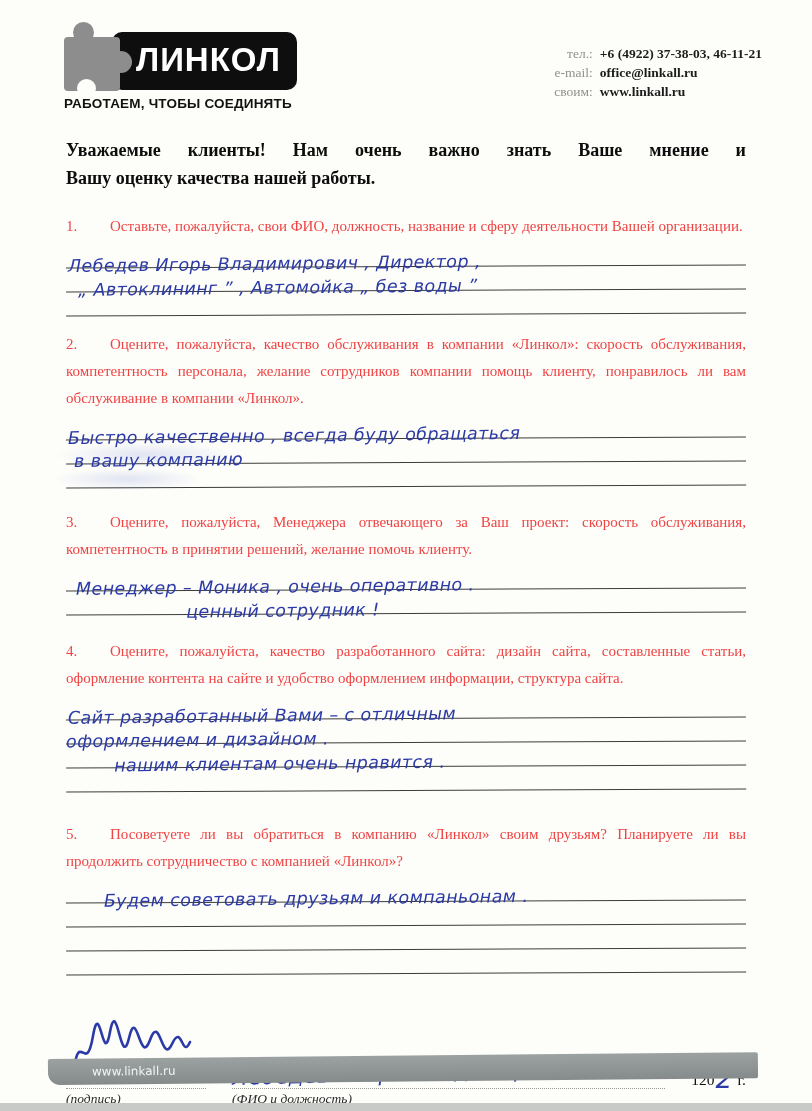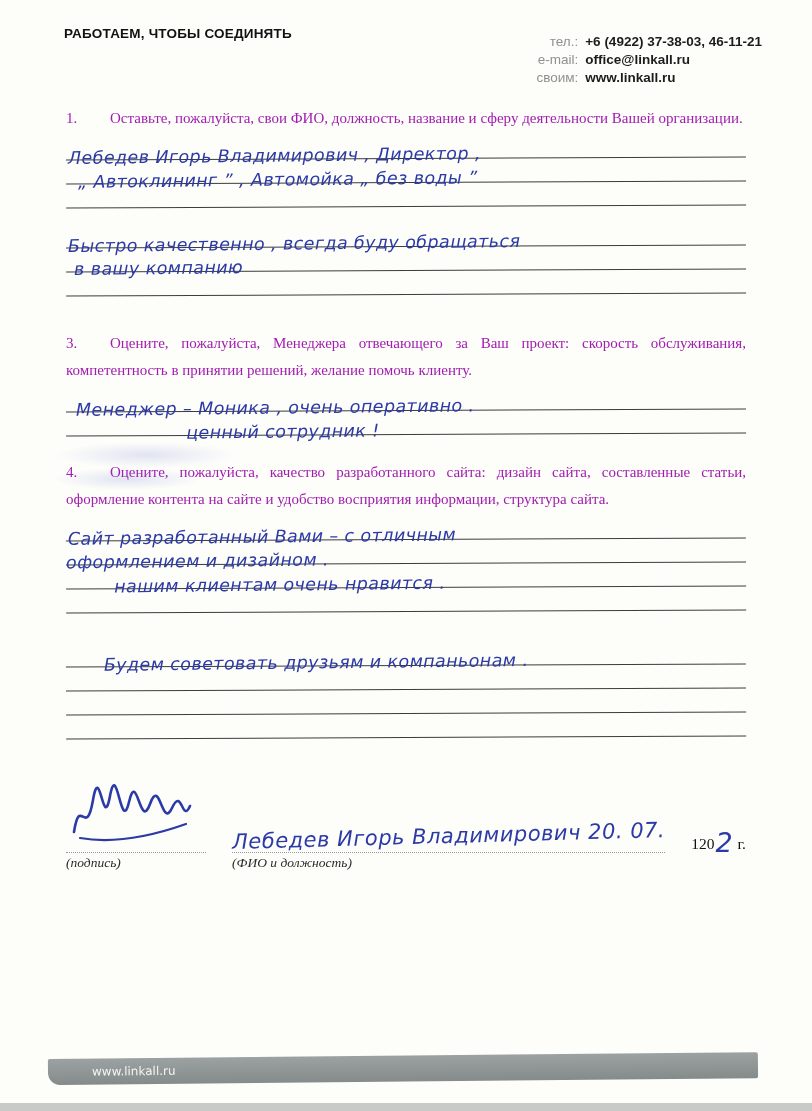--- a/index.html
+++ b/index.html
@@ -21,37 +21,37 @@
     border-radius:50%;background:#8d8d8d;z-index:3;}
   .puzzle .hole-bottom{position:absolute;bottom:-7px;left:13px;width:19px;height:19px;
     border-radius:50%;background:#fdfdfa;}
   .brand-box{position:relative;background:#0e0e0e;color:#fff;border-radius:10px;
     font-family:"Liberation Sans", sans-serif;font-weight:bold;font-size:33px;
     letter-spacing:1px;padding:9px 16px 11px 24px;margin-left:-8px;z-index:1;}
   .brand-box .notch{position:absolute;left:-9px;bottom:8px;width:17px;height:17px;
     border-radius:50%;background:#fdfdfa;}
   .tagline{font-family:"Liberation Sans", sans-serif;font-weight:bold;
     font-size:13.5px;letter-spacing:.2px;color:#111;}
-  .contact{margin-top:8px;font-family:Liberation Sans, sans-serif;font-size:13.5px;
+  .contact{margin-top:20px;font-family:Liberation Serif, serif;font-size:13.5px;
     display:grid;grid-template-columns:auto auto;column-gap:7px;row-gap:3px;}
   .contact .lbl{color:#909090;text-align:right;}
   .contact .val{color:#1c1c1c;font-weight:600;}
   
   .content{padding:0 66px 0 66px;}
   .intro{margin-top:26px;font-weight:bold;font-size:18px;line-height:1.55;color:#0d0d0d;}
   .intro .l1{text-align:justify;text-align-last:justify;}
   .q-section{margin-top:0;}
-  .q{font-size:15px;line-height:1.8;text-align:justify;margin:0;color:#a21caf;}
+  .q{font-size:15px;line-height:1.8;text-align:justify;margin:0;color:#ef4444;}
   .qnum{display:inline-block;width:44px;}
   .rules{margin-top:3px;transform:rotate(-0.25deg);}
   .rule{height:23px;border-bottom:1.6px solid #3d3d3d;position:relative;}
   .hand{position:absolute;bottom:-7px;font-family:"DejaVu Sans", cursive;
     font-style:italic;color:#2b3aa6;font-size:17.5px;letter-spacing:.4px;
     white-space:nowrap;transform:rotate(-0.4deg);}
-  .mt20{margin-top:20px;} .mt16{margin-top:16px;} .mt22{margin-top:35px;}
+  .mt20{margin-top:20px;} .mt16{margin-top:16px;} .mt22{margin-top:22px;}
   .mt24{margin-top:24px;} .mt30{margin-top:30px;}
   .smudge{position:absolute;border-radius:50%;opacity:.16;
     background:radial-gradient(closest-side,#4a63c8,rgba(74,99,200,0));}
   
   .sig-row{display:flex;align-items:flex-end;gap:26px;margin-top:46px;}
   .sig-block{width:160px;}
   .sig-draw{border-bottom:1px dotted #9a9a9a;padding-bottom:2px;}
   .caption{font-style:italic;font-size:13.5px;color:#2a2a2a;margin-top:2px;}
   .name-block{flex:1;}
   .name-draw{border-bottom:1px dotted #9a9a9a;padding-bottom:4px;}
@@ -69,51 +69,67 @@
     color:#f3f5f4;line-height:26px;padding-left:44px;}
   .scan-strip{position:absolute;left:0;right:0;bottom:0;height:8px;background:#c7cac7;}
 </style>
 </head>
 <body>
 
 <div class="page">
 
   <div class="header">
     <div class="logo-col">
+      <div class="logo-mark">
+        <div class="puzzle">
+          <span class="knob-top"></span>
+          <span class="knob-right"></span>
+          <span class="hole-bottom"></span>
+        </div>
+        <div class="brand-box">
+          <span class="notch"></span>
+          <span>ЛИНКОЛ</span>
+        </div>
+      </div>
       <div class="tagline">РАБОТАЕМ, ЧТОБЫ СОЕДИНЯТЬ</div>
     </div>
     <div class="contact">
       <span class="lbl">тел.:</span>
       <span class="val">+6 (4922) 37-38-03, 46-11-21</span>
       <span class="lbl">e-mail:</span>
       <span class="val">office@linkall.ru</span>
       <span class="lbl">своим:</span>
       <span class="val">www.linkall.ru</span>
     </div>
   </div>
 
   <div class="content">
 
+    <div class="intro">
+      <div class="l1">Уважаемые клиенты! Нам очень важно знать Ваше мнение и</div>
+      <div class="l2">Вашу оценку качества нашей работы.</div>
+    </div>
 
     <div class="q-section mt20">
       <p class="q"><span class="qnum">1.</span><span>Оставьте, пожалуйста, свои ФИО, должность, название и сферу деятельности Вашей организации.</span></p>
       <div class="rules">
         <div class="rule">
             <span class="hand" style="left:2px">Лебедев  Игорь  Владимирович ,  Директор ,</span>
           </div>
         <div class="rule">
             <span class="hand" style="left:12px">„ Автоклининг ” ,   Автомойка  „ без  воды ”</span>
           </div>
         <div class="rule">
             <span class="hand"></span>
           </div>
       </div>
     </div>
 
     <div class="q-section mt16">
+      <p class="q"><span class="qnum">2.</span><span>Оцените, пожалуйста, качество обслуживания в компании «Линкол»: скорость обслуживания, компетентность персонала, желание сотрудников компании помощь клиенту, понравилось ли вам обслуживание в компании «Линкол».</span></p>
       <div class="rules">
         <div class="rule">
             <span class="hand" style="left:2px">Быстро   качественно ,   всегда   буду   обращаться</span>
           </div>
         <div class="rule">
             <span class="hand" style="left:8px">в  вашу  компанию</span>
           </div>
         <div class="rule">
             <span class="hand"></span>
           </div>
@@ -126,38 +142,39 @@
         <div class="rule">
             <span class="hand" style="left:10px">Менеджер  –  Моника ,  очень  оперативно .</span>
           </div>
         <div class="rule">
             <span class="hand" style="left:120px">ценный  сотрудник !</span>
           </div>
       </div>
     </div>
 
     <div class="q-section mt24">
-      <p class="q"><span class="qnum">4.</span><span>Оцените, пожалуйста, качество разработанного сайта: дизайн сайта, составленные статьи, оформление контента на сайте и удобство восприятия информации, структура сайта.</span></p>
+      <p class="q"><span class="qnum">4.</span><span>Оцените, пожалуйста, качество разработанного сайта: дизайн сайта, составленные статьи, оформление контента на сайте и удобство оформлением информации, структура сайта.</span></p>
       <div class="rules">
         <div class="rule">
             <span class="hand" style="left:2px">Сайт  разработанный  Вами  –  с  отличным</span>
           </div>
         <div class="rule">
             <span class="hand" style="left:0">оформлением  и  дизайном .</span>
           </div>
         <div class="rule">
             <span class="hand" style="left:48px">нашим  клиентам  очень  нравится .</span>
           </div>
         <div class="rule">
             <span class="hand"></span>
           </div>
       </div>
     </div>
 
     <div class="q-section mt30">
+      <p class="q"><span class="qnum">5.</span><span>Посоветуете ли вы обратиться в компанию «Линкол» своим друзьям? Планируете ли вы продолжить сотрудничество с компанией «Линкол»?</span></p>
       <div class="rules">
         <div class="rule">
             <span class="hand" style="left:38px">Будем  советовать  друзьям  и  компаньонам .</span>
           </div>
         <div class="rule">
             <span class="hand"></span>
           </div>
         <div class="rule">
             <span class="hand"></span>
           </div>

